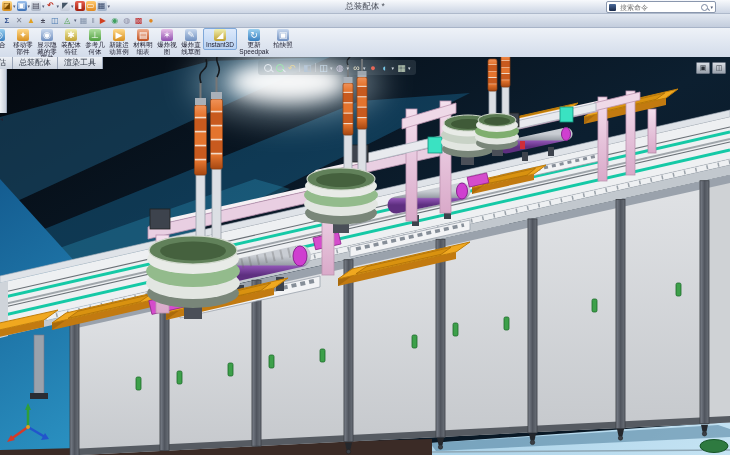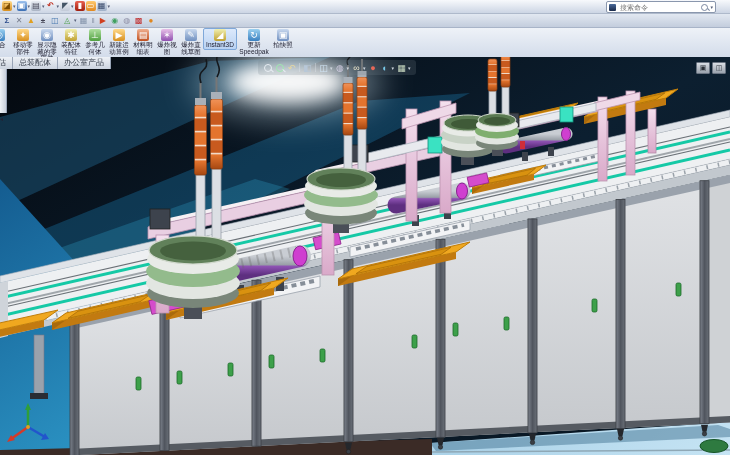--- a/index.html
+++ b/index.html
@@ -81,20 +81,21 @@
       <span class="caret">▾</span>
     <span class="qicon q3">↶</span>
       <span class="caret">▾</span>
     <span class="qicon q4">◤</span>
       <span class="caret">▾</span>
     <span class="qicon q5">▮</span>
     <span class="qicon q6">▭</span>
     <span class="qicon q7">▦</span>
       <span class="caret">▾</span>
   </div>
+  <div class="title">总装配体 *</div>
   <div class="search">
     <span class="sflag"></span>
     <input placeholder="搜索命令" style="">
     <span class="mag"></span>
     <span class="caret">▾</span>
   </div>
 </div>
 
 <div class="row2">
   <div class="t2">
@@ -170,21 +171,21 @@
       <span>拍快照</span>
     </div>
   </div>
 </div>
 
 <div class="viewport">
 
   <div class="tabs">
     <span class="tab clip">评估</span>
     <span class="tab">总装配体</span>
-    <span class="tab">办公室产品</span>
+    <span class="tab">渲染工具</span>
   </div>
   <div class="leftstrip"></div>
   <span class="collapsearrow">◂</span>
 
   <div class="hud">
     <span class="hicon">
         <span class="icomag"></span>
       </span>
     <span class="hicon">
         <span class="icomag green"></span>

